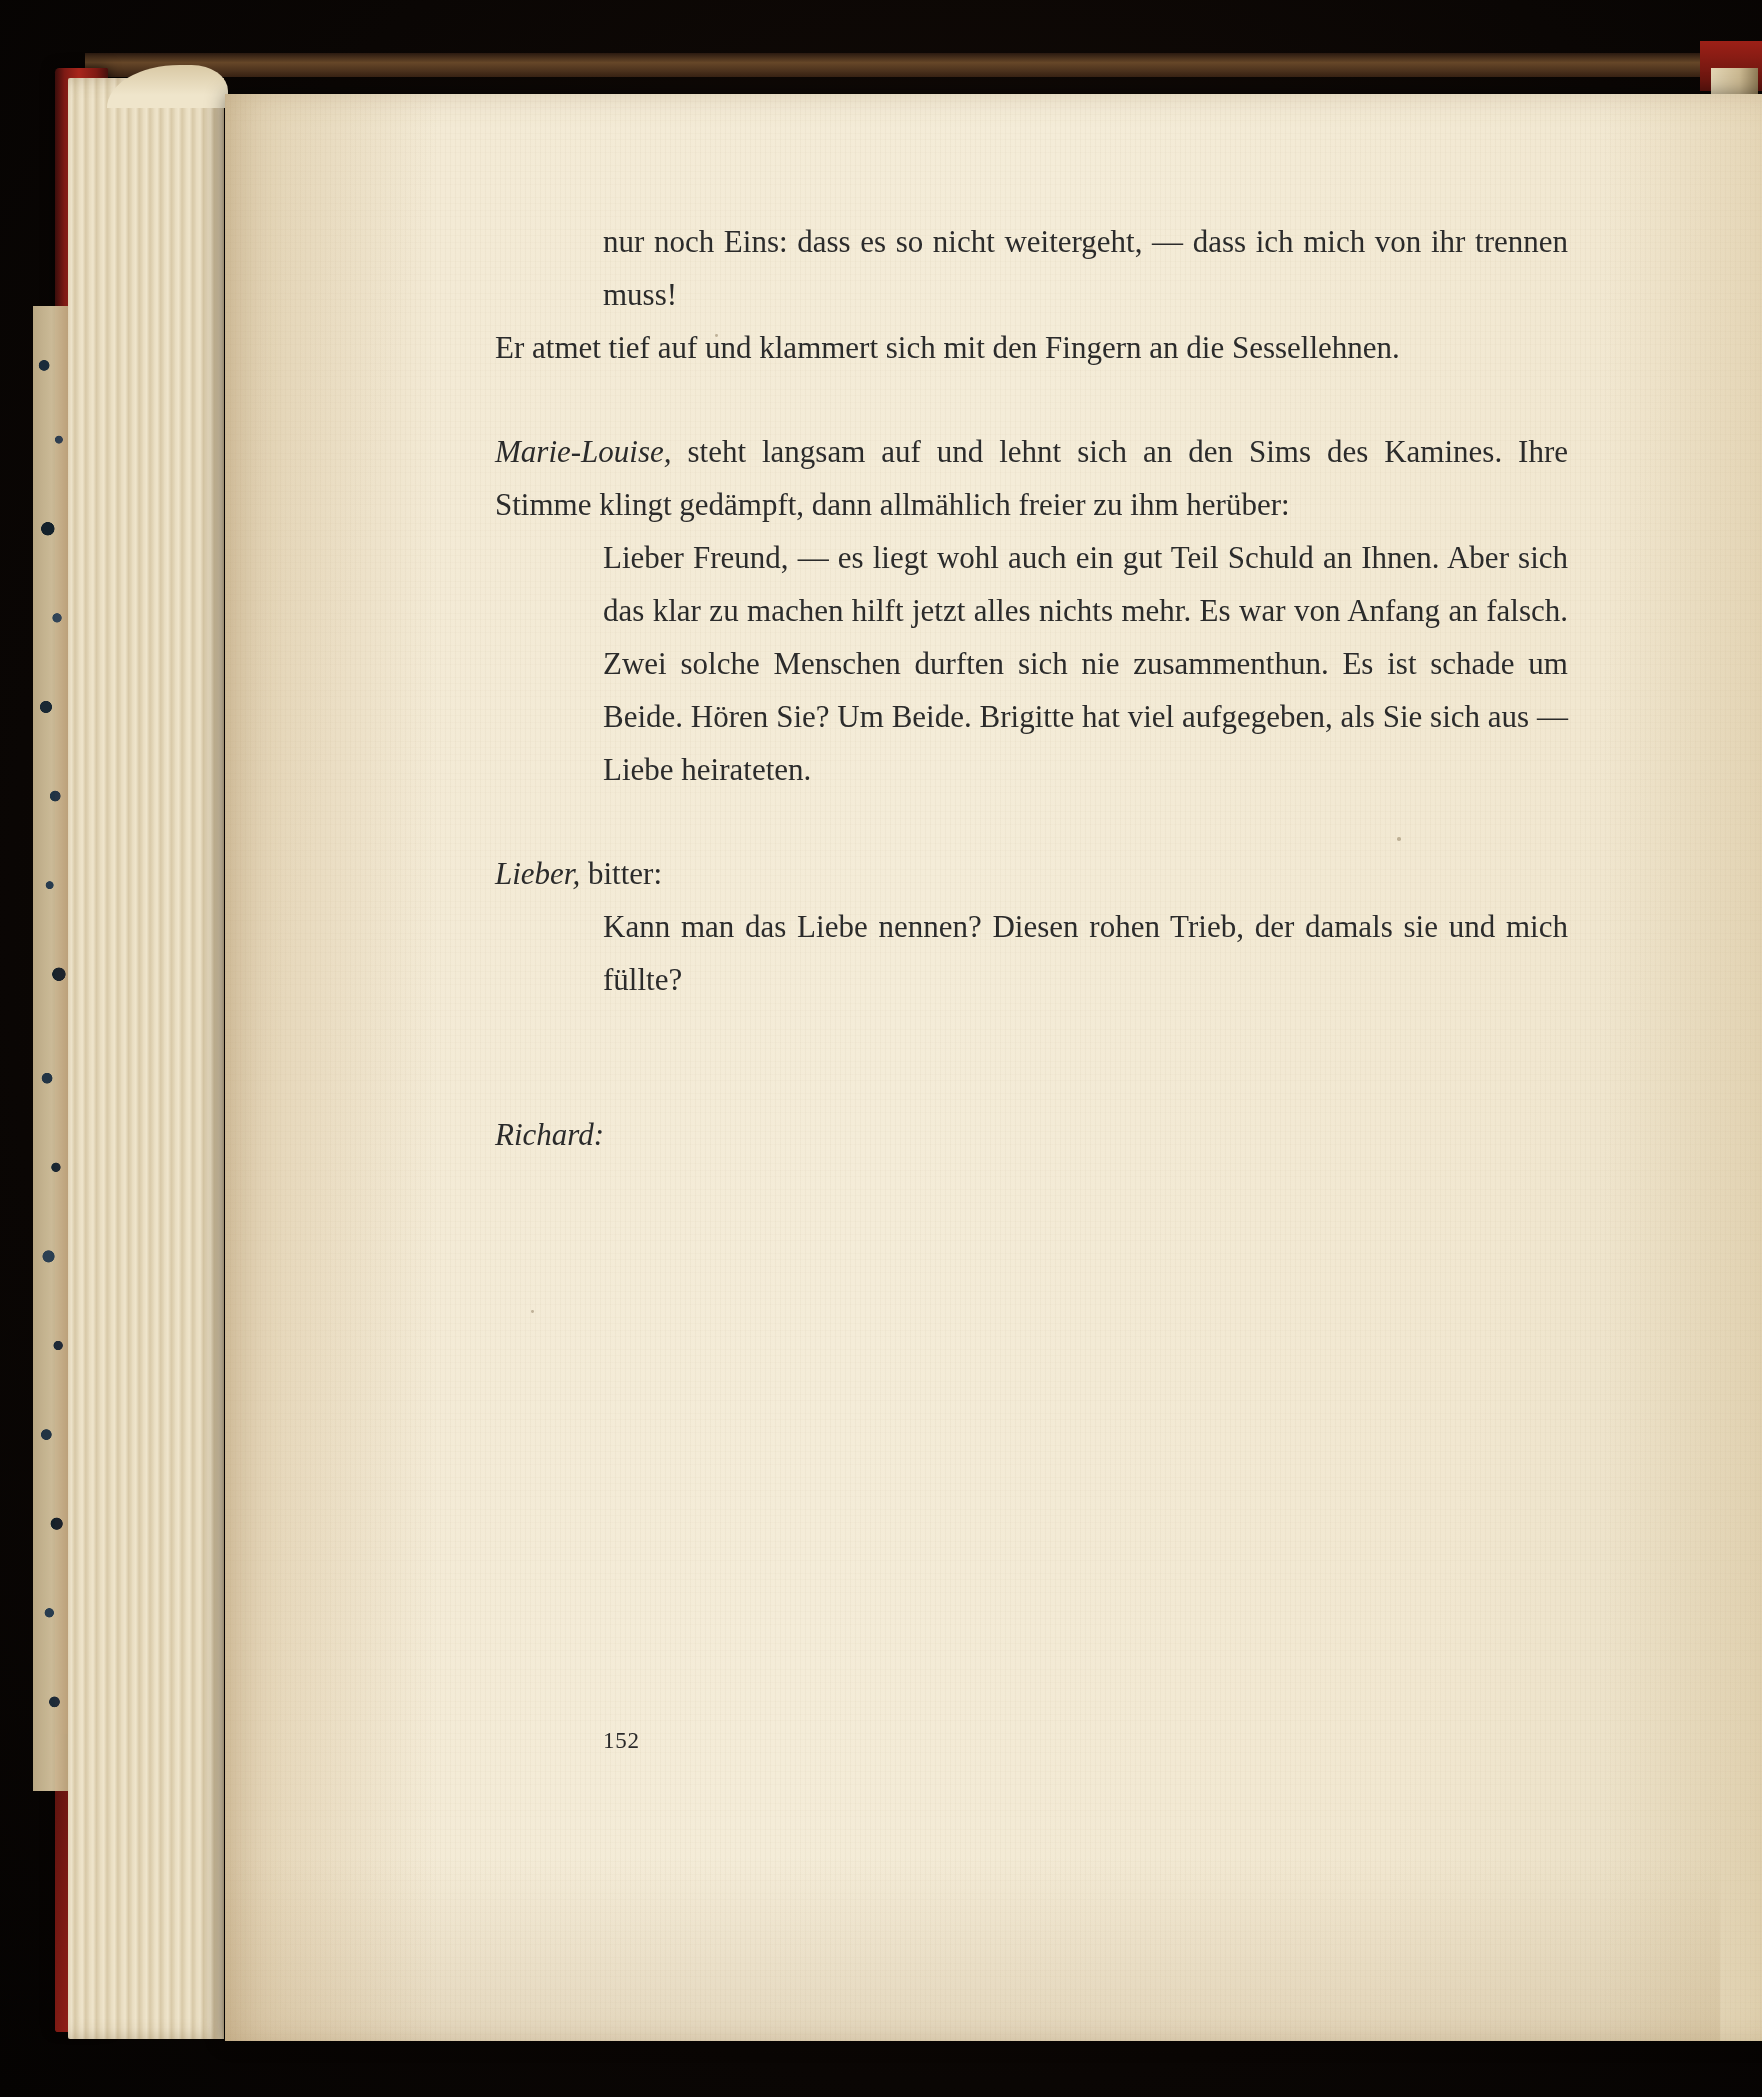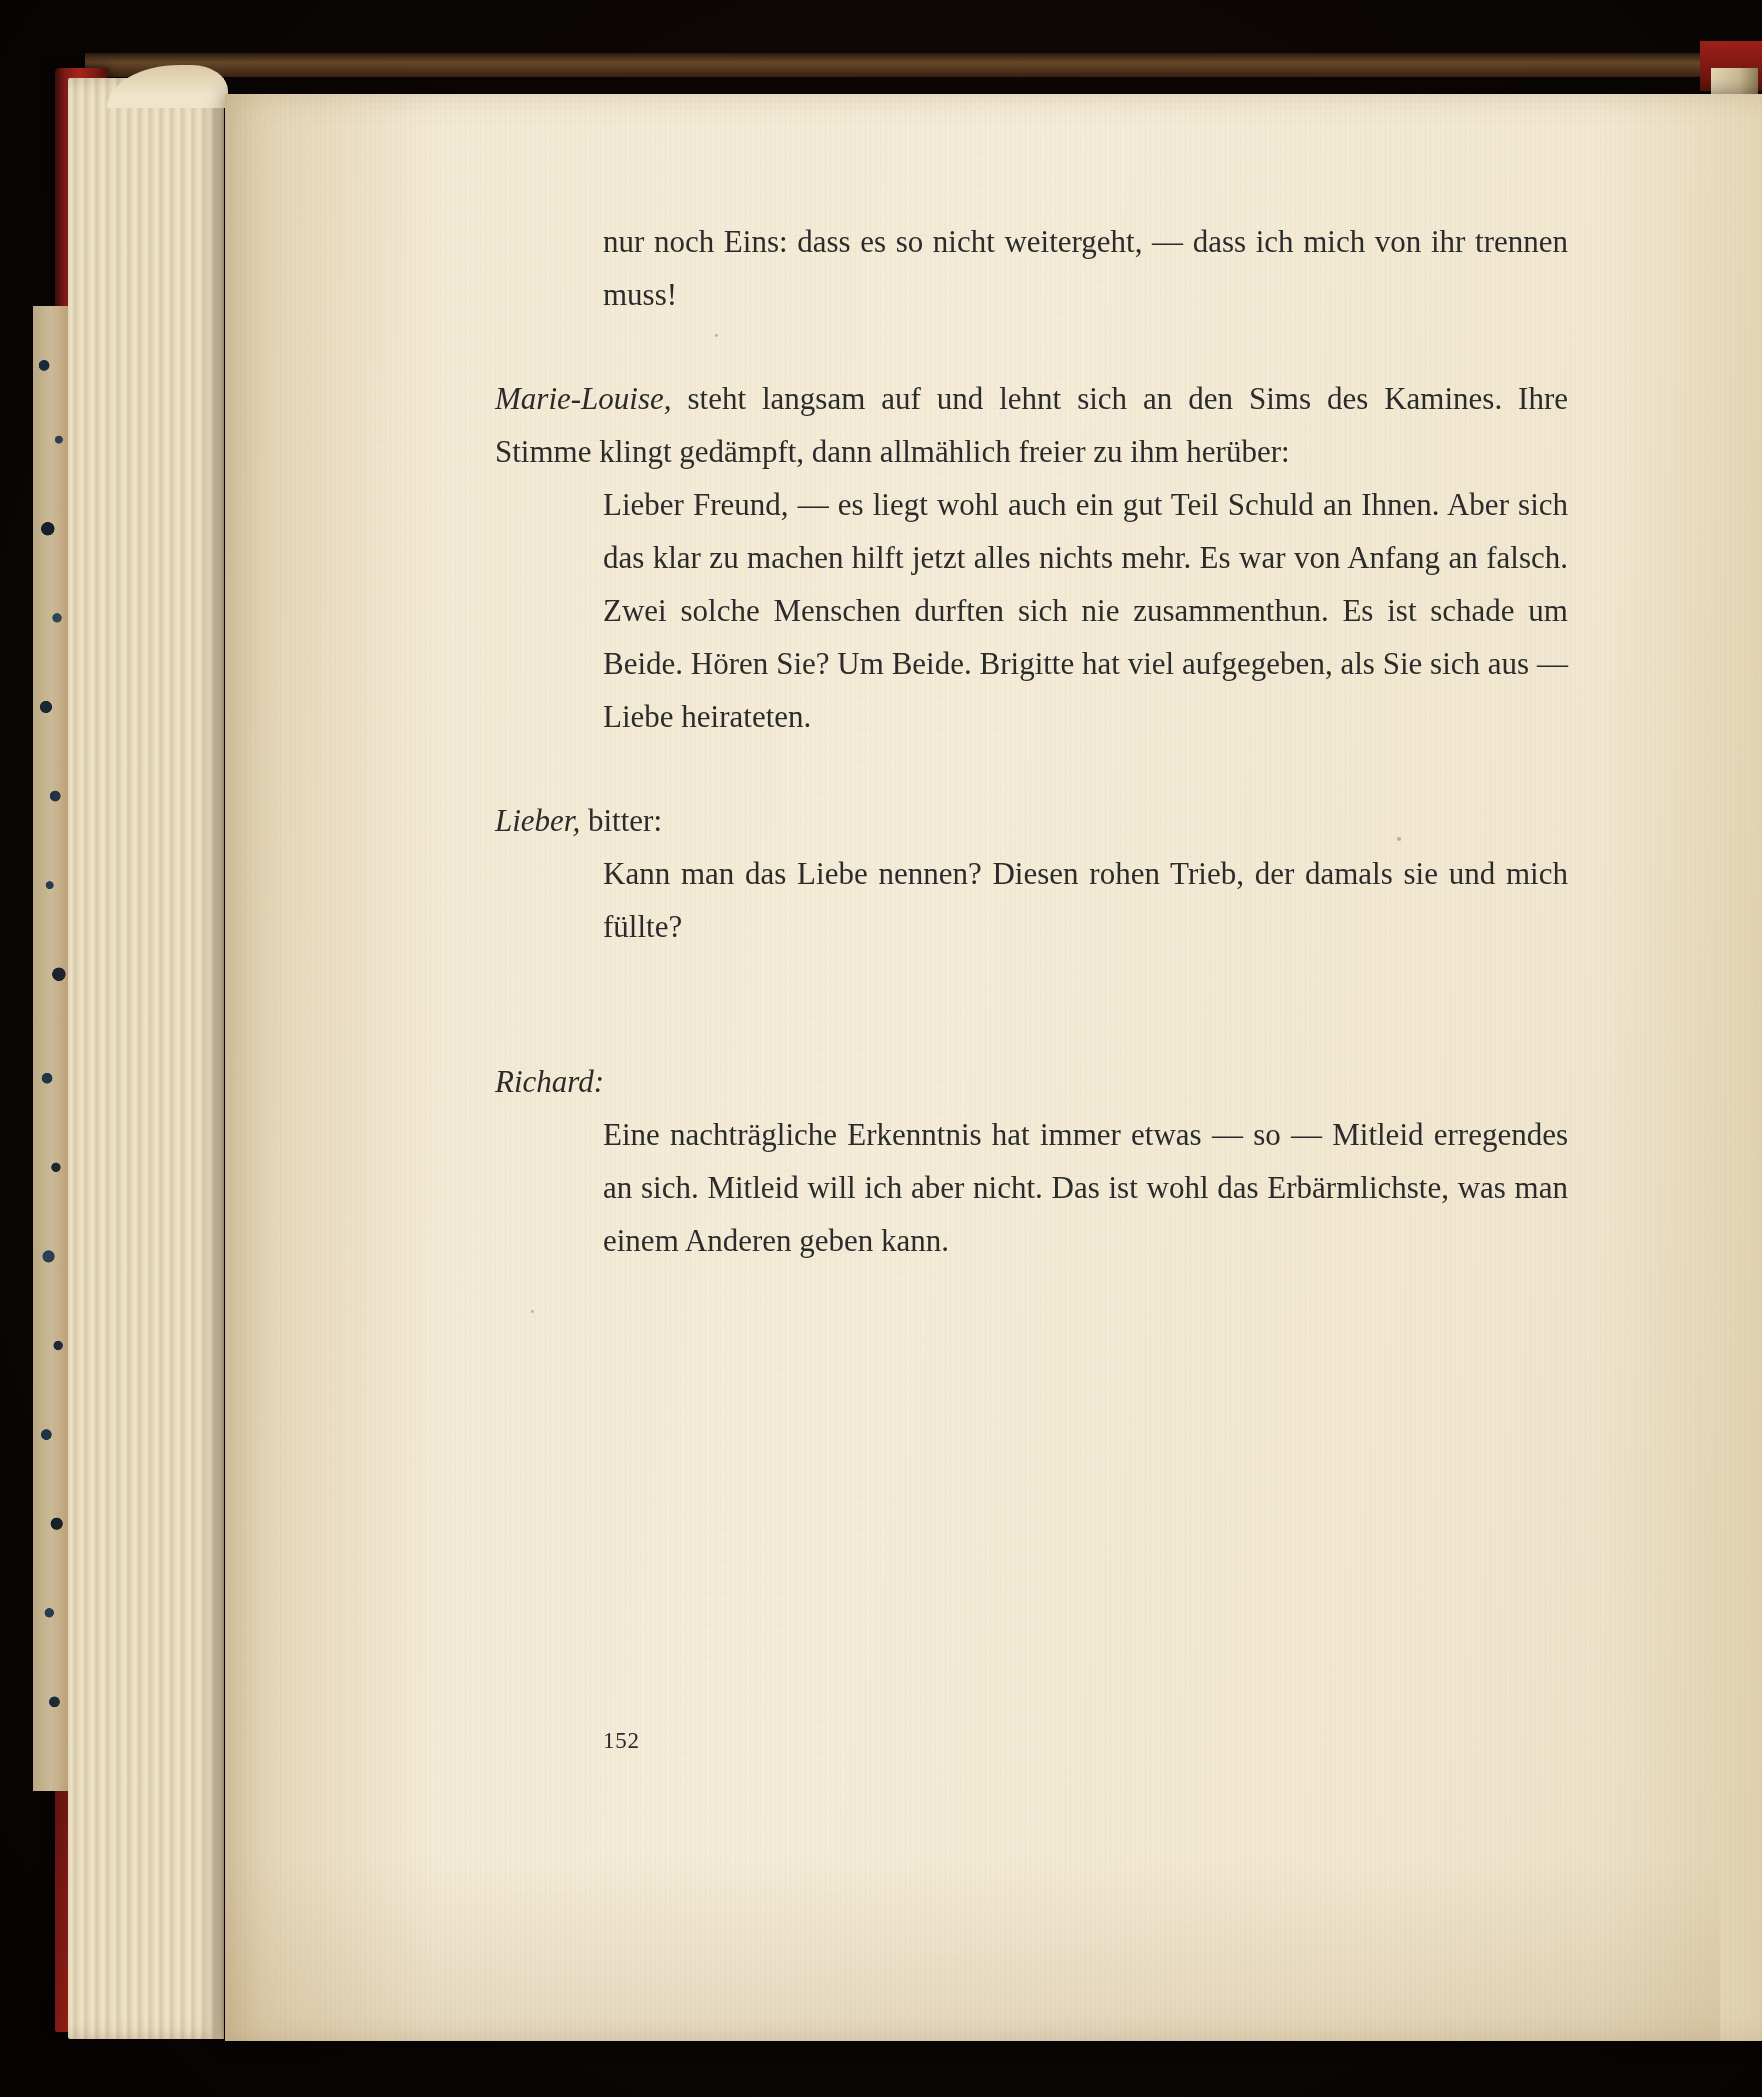--- a/index.html
+++ b/index.html
@@ -224,20 +224,21 @@
 
     <div class="speck" style="left:864px; top:151px; width:3.6px; height:3.6px;"></div>
     <div class="speck" style="left:490px; top:240px; width:2.8px; height:2.8px;"></div>
     <div class="speck" style="left:1172px; top:743px; width:3.6px; height:3.6px;"></div>
     <div class="speck" style="left:306px; top:1216px; width:2.8px; height:2.8px;"></div>
 
     <div class="textblock">
 
       <p class="speech">nur noch Eins: dass es so nicht weitergeht, — dass ich mich von ihr trennen muss!</p>
 
+      <p class="stage">Er atmet tief auf und klammert sich mit den Fingern an die Sessellehnen.</p>
 
       <div class="gap"></div>
 
       <p class="stage"><span class="cue">Marie-Louise,</span><span> steht langsam auf und lehnt sich an den Sims des Kamines.  Ihre Stimme klingt gedämpft, dann allmählich freier zu ihm herüber:</span></p>
 
       <p class="speech">Lieber Freund, — es liegt wohl auch ein gut Teil Schuld an Ihnen.  Aber sich das klar zu machen hilft jetzt alles nichts mehr.  Es war von Anfang an falsch. Zwei solche Menschen durften sich nie zusammenthun.  Es ist schade um Beide.  Hören Sie?  Um Beide.  Brigitte hat viel aufgegeben, als Sie sich aus — Liebe heirateten.</p>
 
       <div class="gap"></div>
 
       <p class="stage"><span class="cue">Lieber,</span><span> bitter:</span></p>
@@ -245,21 +246,20 @@
       <p class="speech">Kann man das Liebe nennen?  Diesen rohen Trieb, der damals sie und mich füllte?</p>
 
       <div class="gap"></div>
 
 
 
       <div class="gap"></div>
 
       <p class="stage"><span class="cue">Richard:</span></p>
 
-      <p class="speech">Eine nachträgliche Erkenntnis hat immer etwas — so — Mitleid erregendes an sich.  Mitleid will ich aber nicht.  Das ist wohl das Erbärmlichste, was man einem Anderen geben kann.</p>
 
     </div>
 
     <div class="folio">152</div>
   </div>
 
 </div>
 
 
 </body></html>

